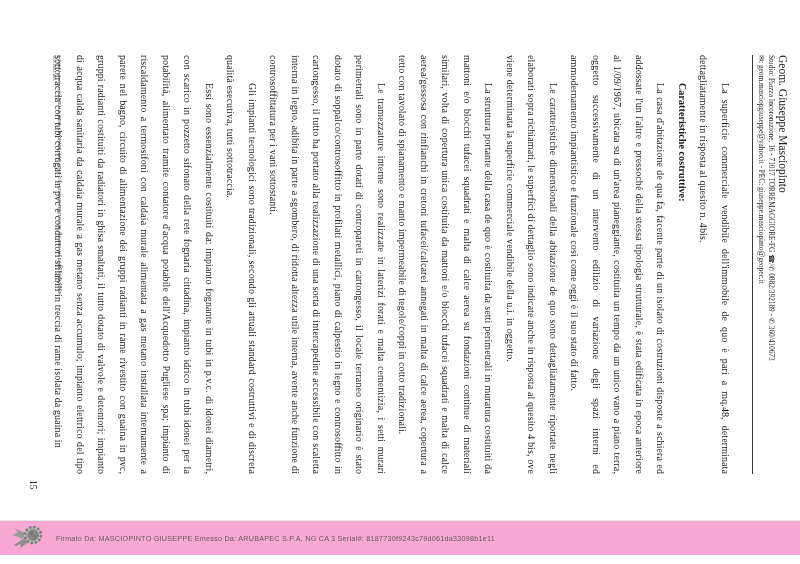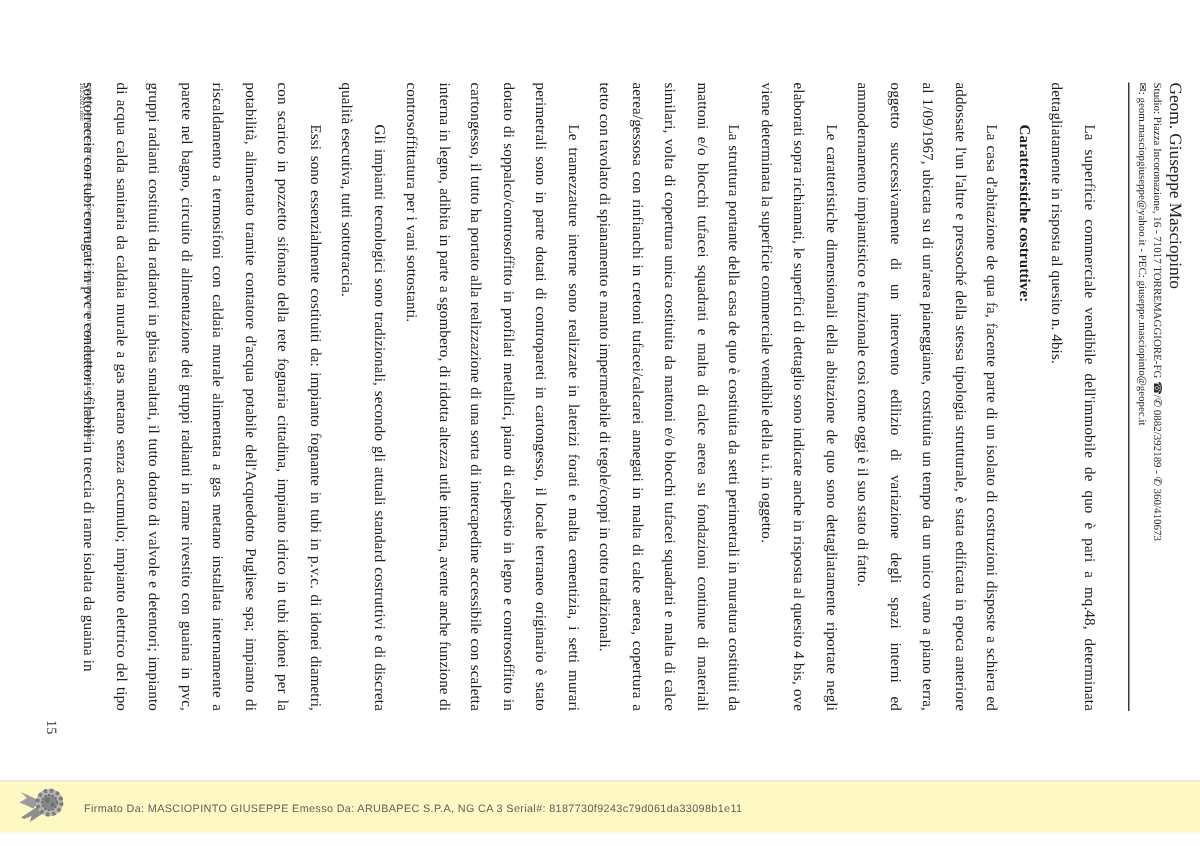--- a/index.html
+++ b/index.html
@@ -74,21 +74,21 @@
     font-size: 9.5px;
     color: #2a2a2a;
   }
   
   .sigbar {
     position: absolute;
     left: 0;
     right: 0;
     top: 520px;
     height: 34px;
-    background: #fef9c3;
+    background: #f9a8d4;
     border-top: 1px solid #e6e6e6;
     display: flex;
     align-items: center;
     z-index: 5;
   }
   .sigbar .seal { margin-left: 12px; flex: 0 0 auto; }
   .sigbar .sigtext {
     margin-left: 10px;
     font-family: "Liberation Sans", sans-serif;
     font-size: 7.2px;

